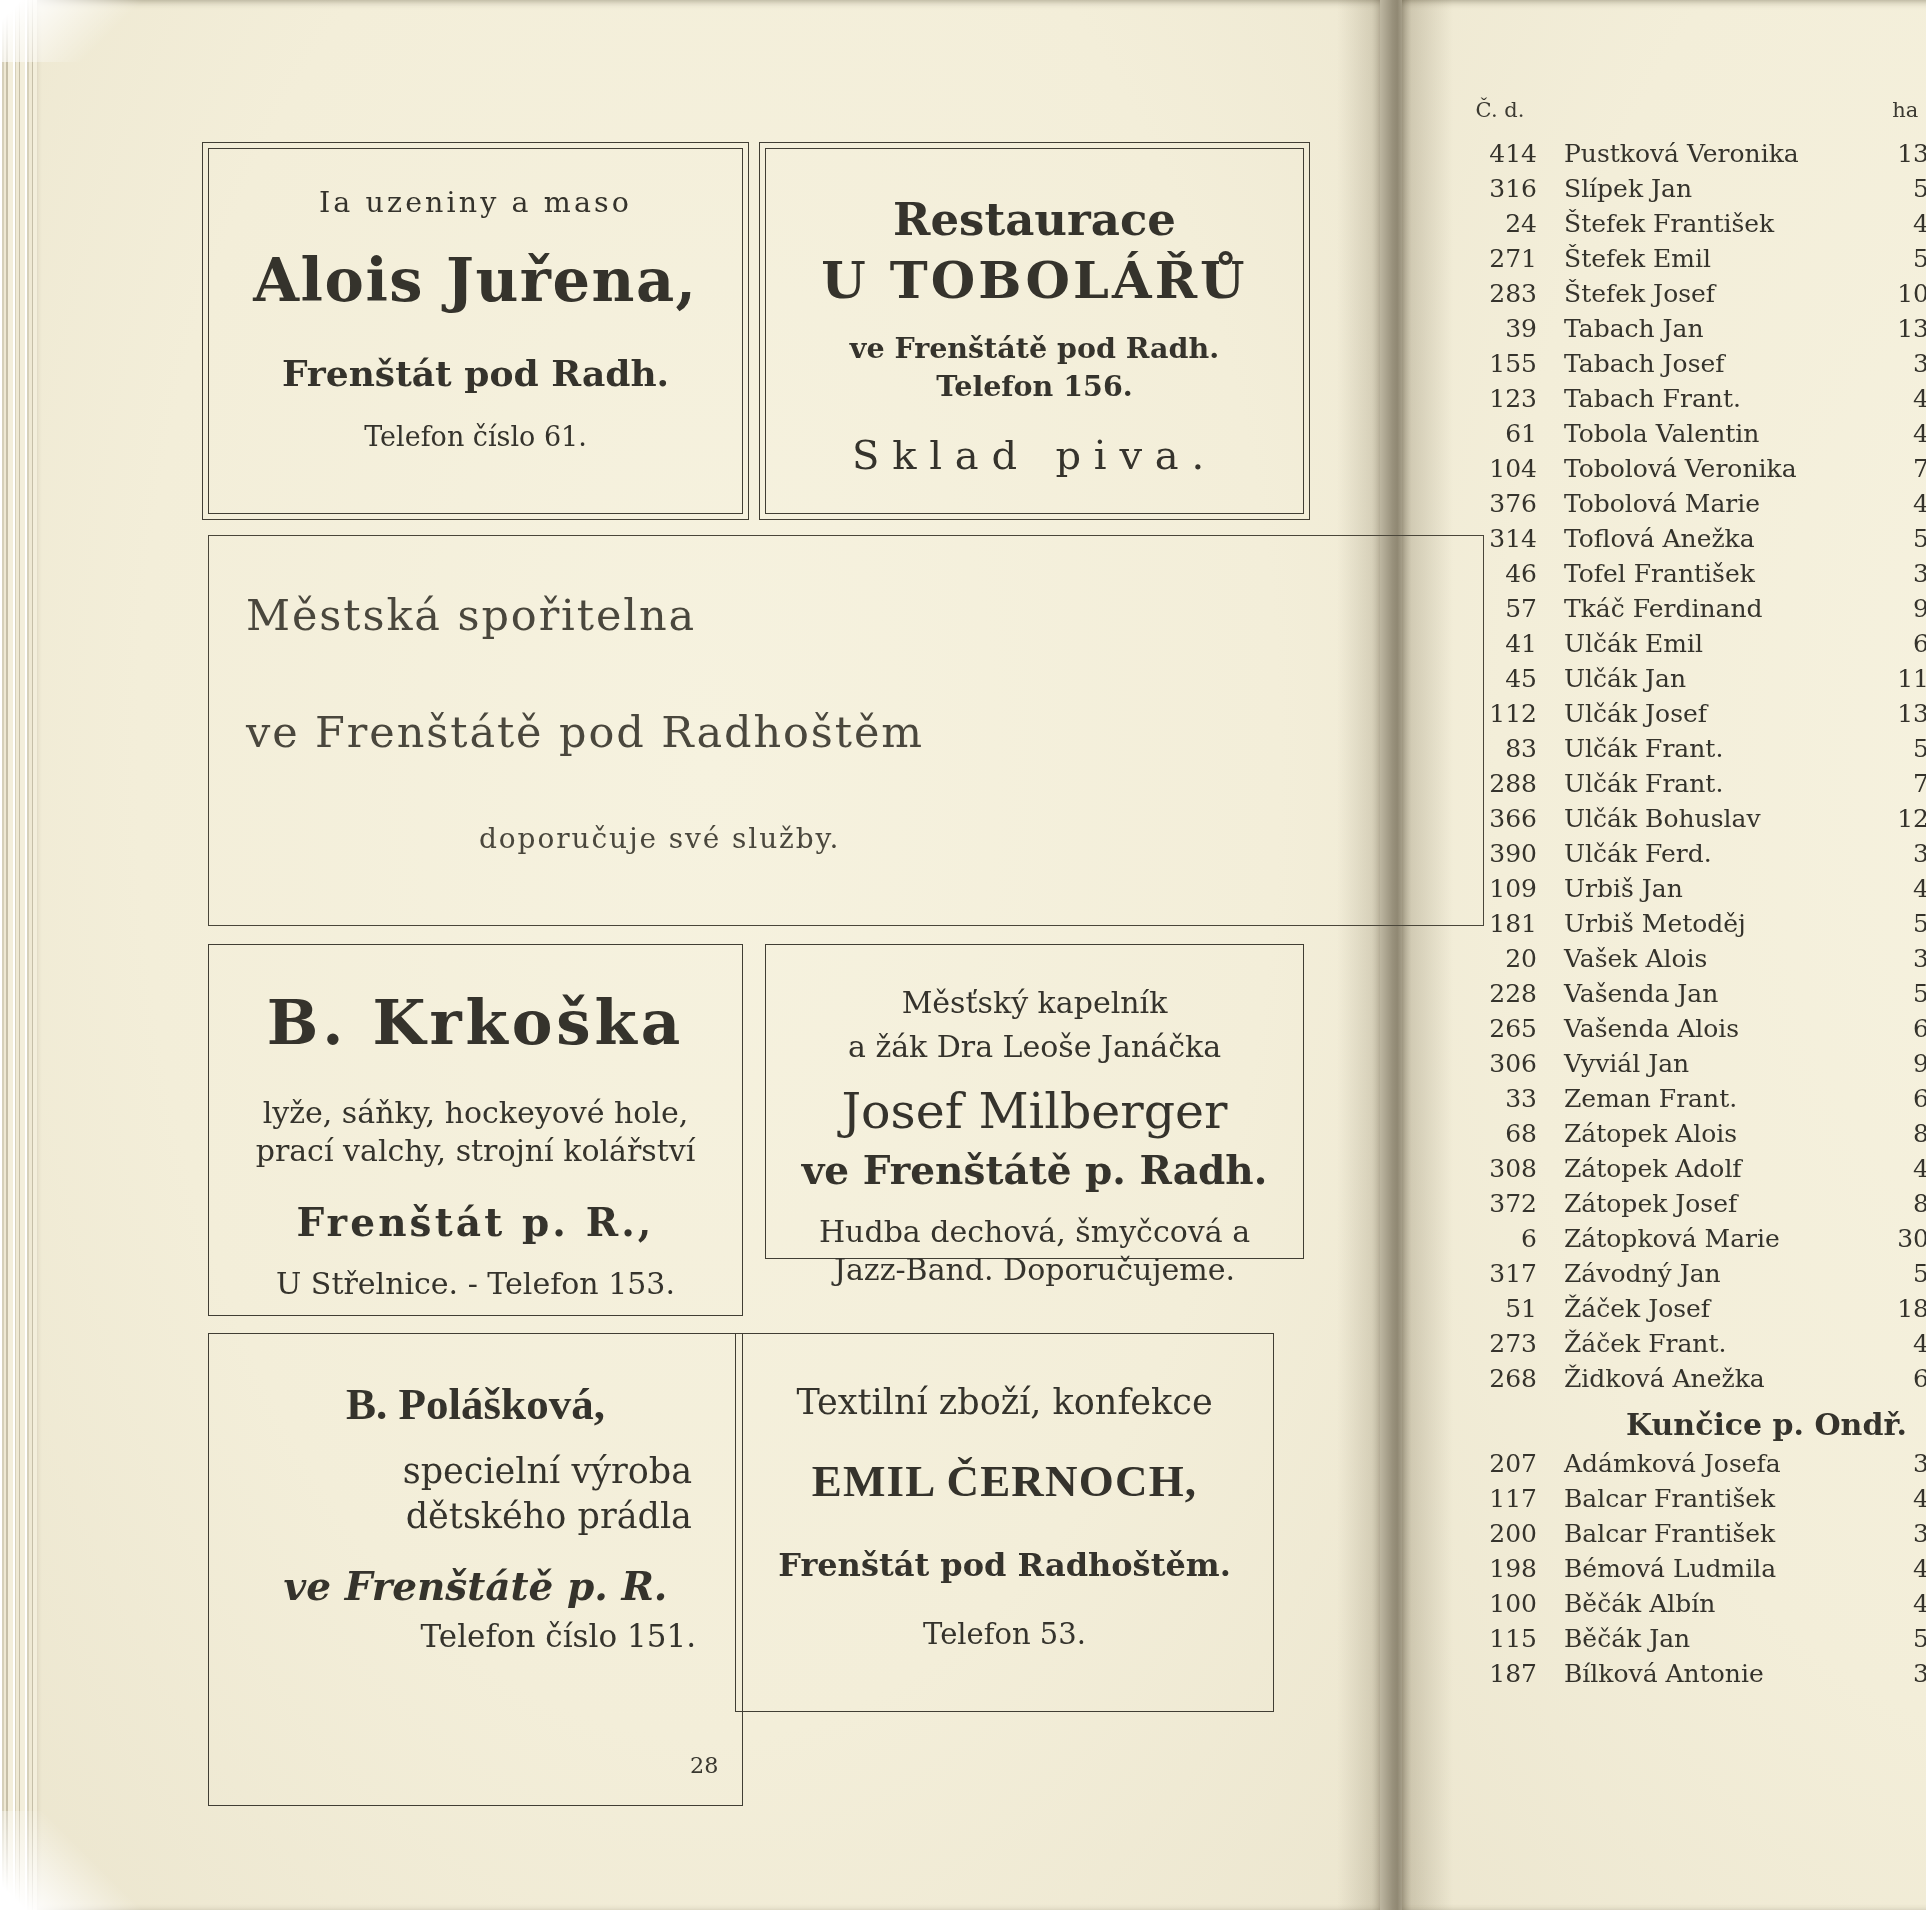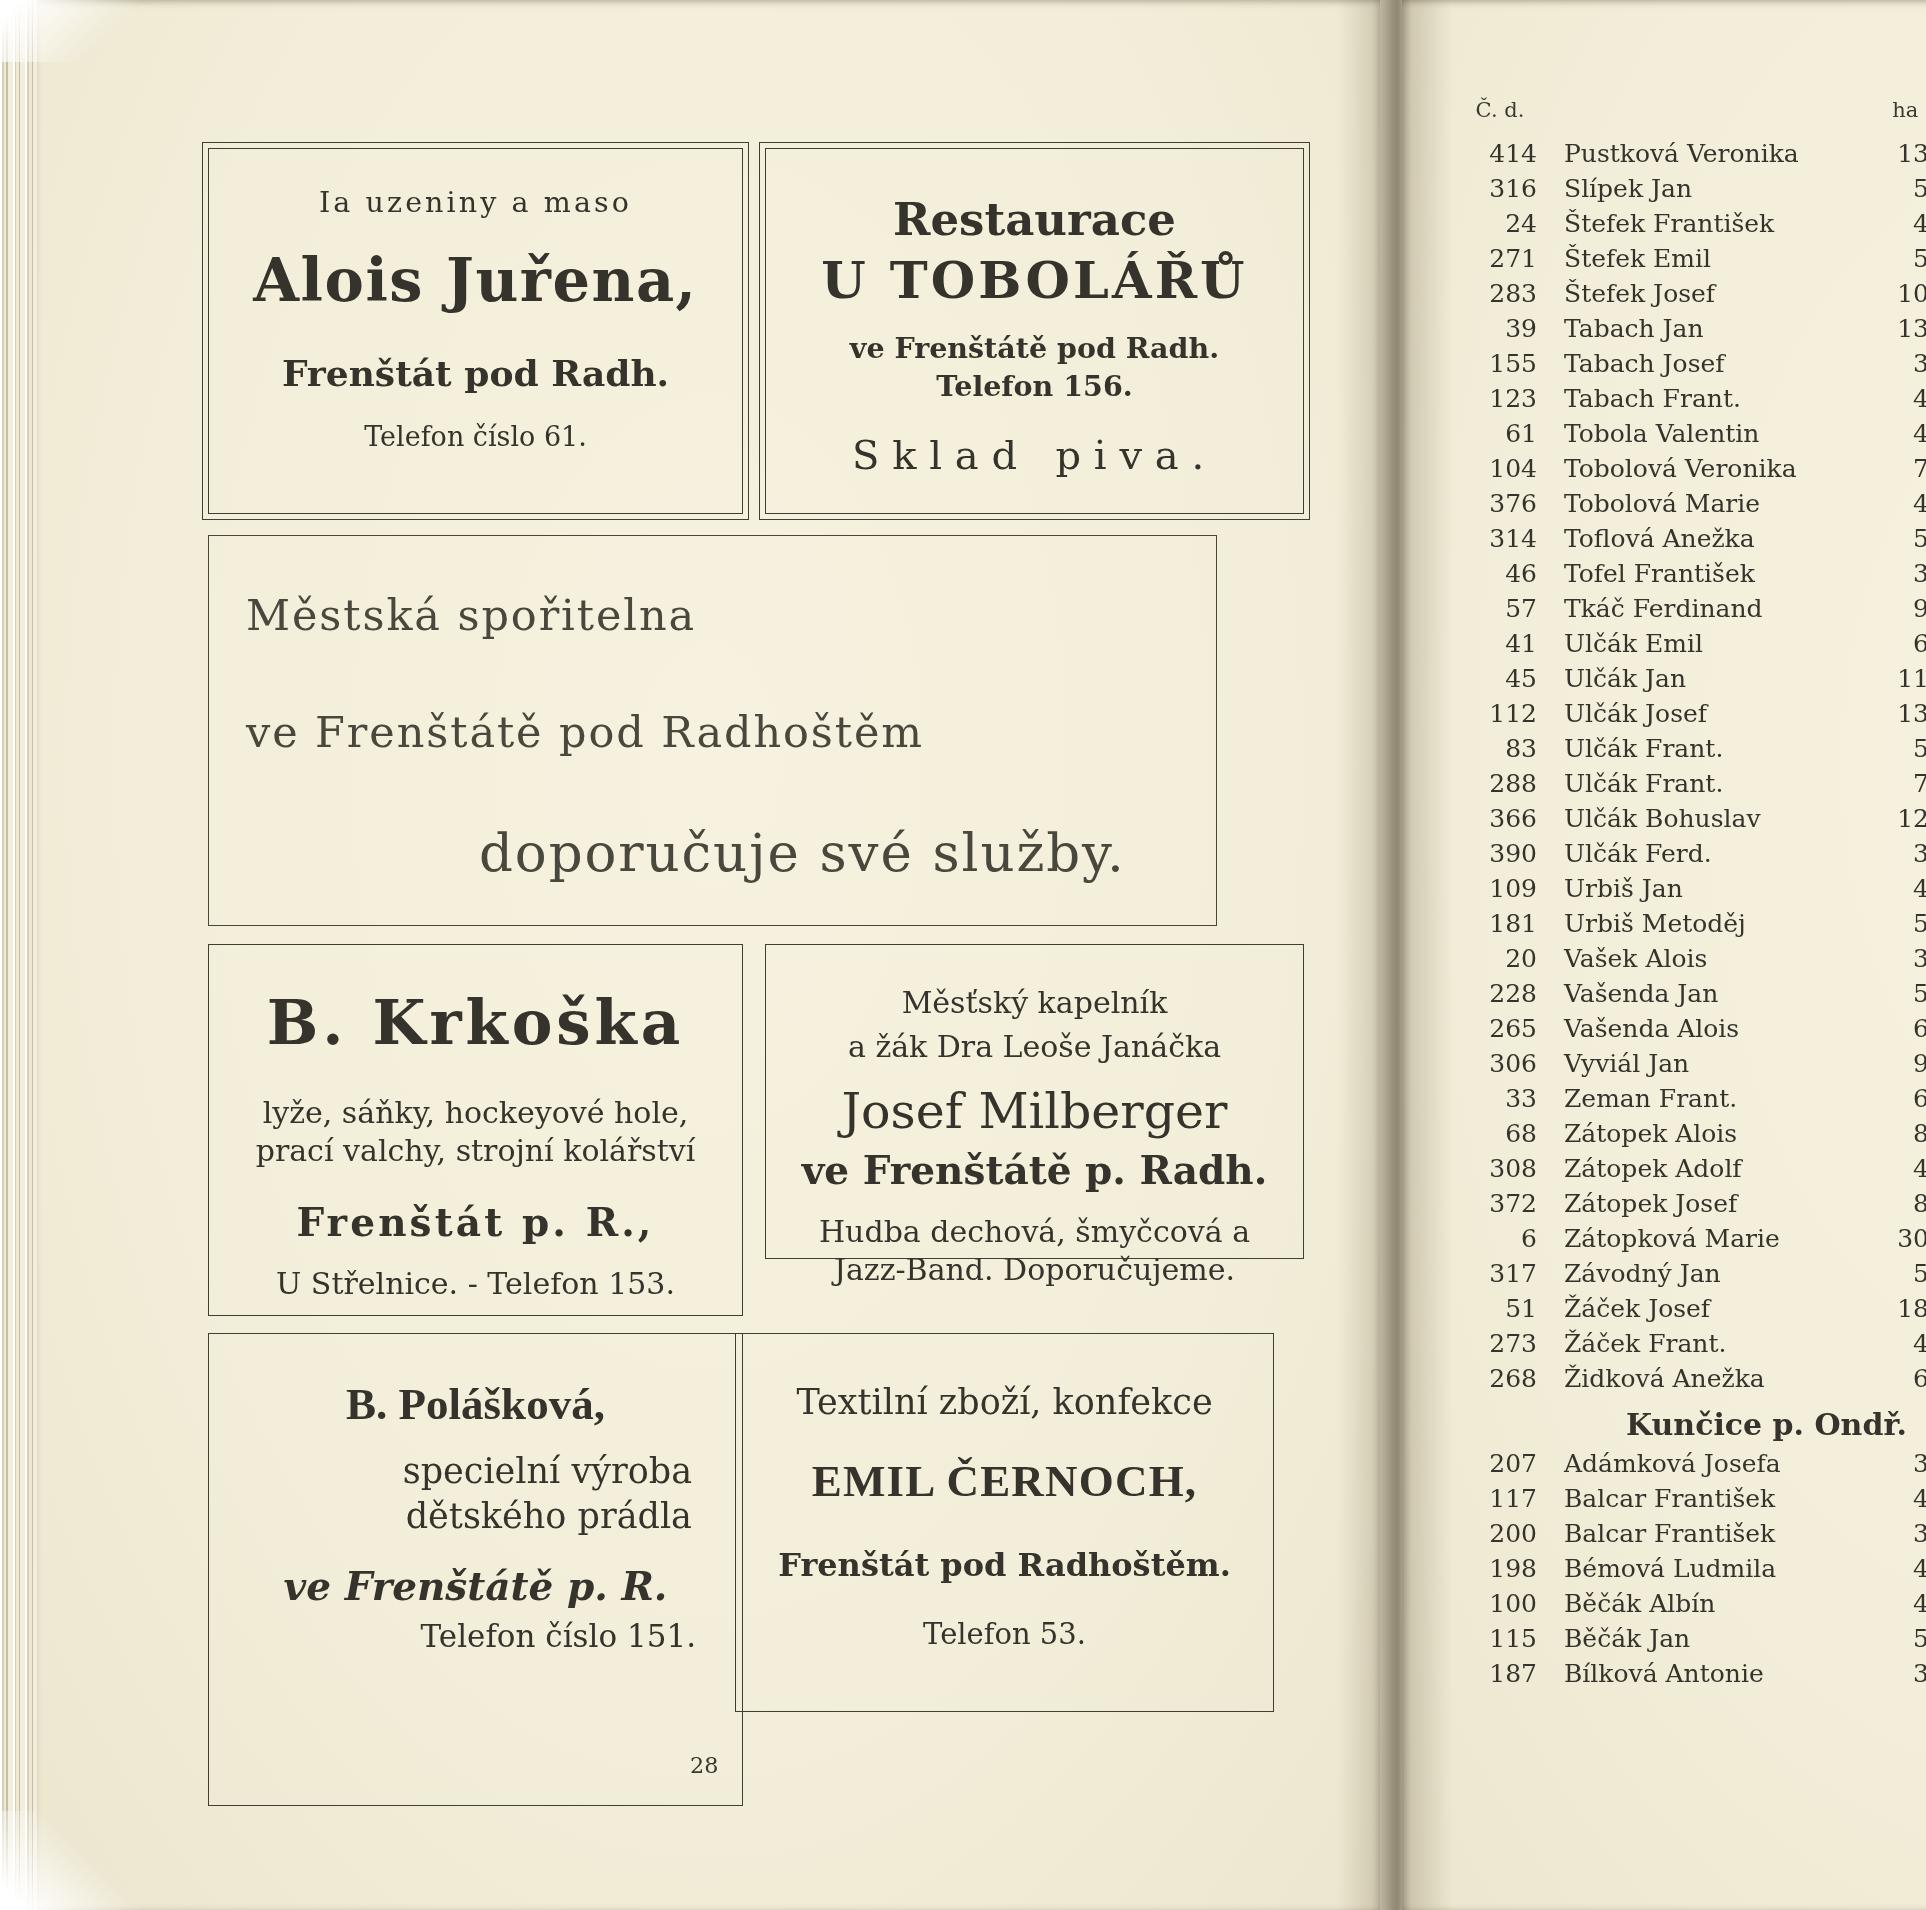--- a/index.html
+++ b/index.html
@@ -26,42 +26,42 @@
   .corner-tl{position:absolute;left:0;top:0;width:200px;height:62px;
     background:linear-gradient(135deg,#ffffff 8%,rgba(255,255,255,0) 55%);}
   .corner-bl{position:absolute;left:0;bottom:0;width:162px;height:100px;
     background:linear-gradient(45deg,#ffffff 10%,rgba(255,255,255,0) 55%);}
 
   
   .adbox{position:absolute;border:1.5px solid #413e34;text-align:center;box-sizing:border-box;}
   .adbox.dbl{outline:1.2px solid #413e34;outline-offset:5.4px;}
   .ad-jurena  {left:208px;top:148px;width:535px;height:366px;}
   .ad-tobolaru{left:765px;top:148px;width:539px;height:366px;}
-  .ad-banner  {left:208px;top:535px;width:1009px;height:391px;border-color:#4a463a;text-align:left;}
+  .ad-banner  {left:208px;top:535px;width:1276px;height:391px;border-color:#4a463a;text-align:left;}
   .ad-krkoska {left:208px;top:944px;width:535px;height:372px;}
   .ad-milberger{left:765px;top:944px;width:539px;height:315px;}
   .ad-polaskova{left:208px;top:1333px;width:535px;height:473px;}
   .ad-cernoch {left:735px;top:1333px;width:539px;height:379px;}
 
   .l{display:block;}
   .ad-jurena .l1{margin-top:37px;font-size:28.5px;letter-spacing:3.1px;}
   .ad-jurena .l2{margin-top:27px;font-size:59px;font-weight:700;letter-spacing:1.5px;}
   .ad-jurena .l3{margin-top:37px;font-size:36px;font-weight:700;}
   .ad-jurena .l4{margin-top:27px;font-size:27px;}
 
   .ad-tobolaru .l1{margin-top:44px;font-size:45px;font-weight:700;}
   .ad-tobolaru .l2{margin-top:3.9px;font-size:51px;font-weight:700;letter-spacing:3.1px;}
   .ad-tobolaru .l3{margin-top:21px;font-size:28.5px;font-weight:700;}
   .ad-tobolaru .l4{margin-top:4.6px;font-size:28.5px;font-weight:700;}
   .ad-tobolaru .l5{margin-top:29px;font-size:40px;letter-spacing:.32em;}
 
   .ad-banner{color:#4a473d;}
   .ad-banner .l1{margin:54px 0 0 37px;font-size:43px;letter-spacing:1.9px;}
   .ad-banner .l2{margin:67px 0 0 37px;font-size:43px;letter-spacing:1.9px;}
-  .ad-banner .l3{margin:65px 0 0 270px;font-size:53px;letter-spacing:1.9px;}
+  .ad-banner .l3{margin:65px 0 0 270px;font-size:28px;letter-spacing:1.9px;}
 
   .ad-krkoska .l1{margin-top:42px;font-size:61px;font-weight:700;letter-spacing:3.9px;}
   .ad-krkoska .l2{margin-top:37px;font-size:30px;}
   .ad-krkoska .l3{margin-top:3.1px;font-size:30px;}
   .ad-krkoska .l4{margin-top:31px;font-size:39px;font-weight:700;letter-spacing:3.1px;}
   .ad-krkoska .l5{margin-top:21px;font-size:30px;}
 
   .ad-milberger .l1{margin-top:40px;font-size:30px;}
   .ad-milberger .l2{margin-top:8.5px;font-size:30px;}
   .ad-milberger .l3{margin-top:19px;font-size:49px;font-weight:400;}

